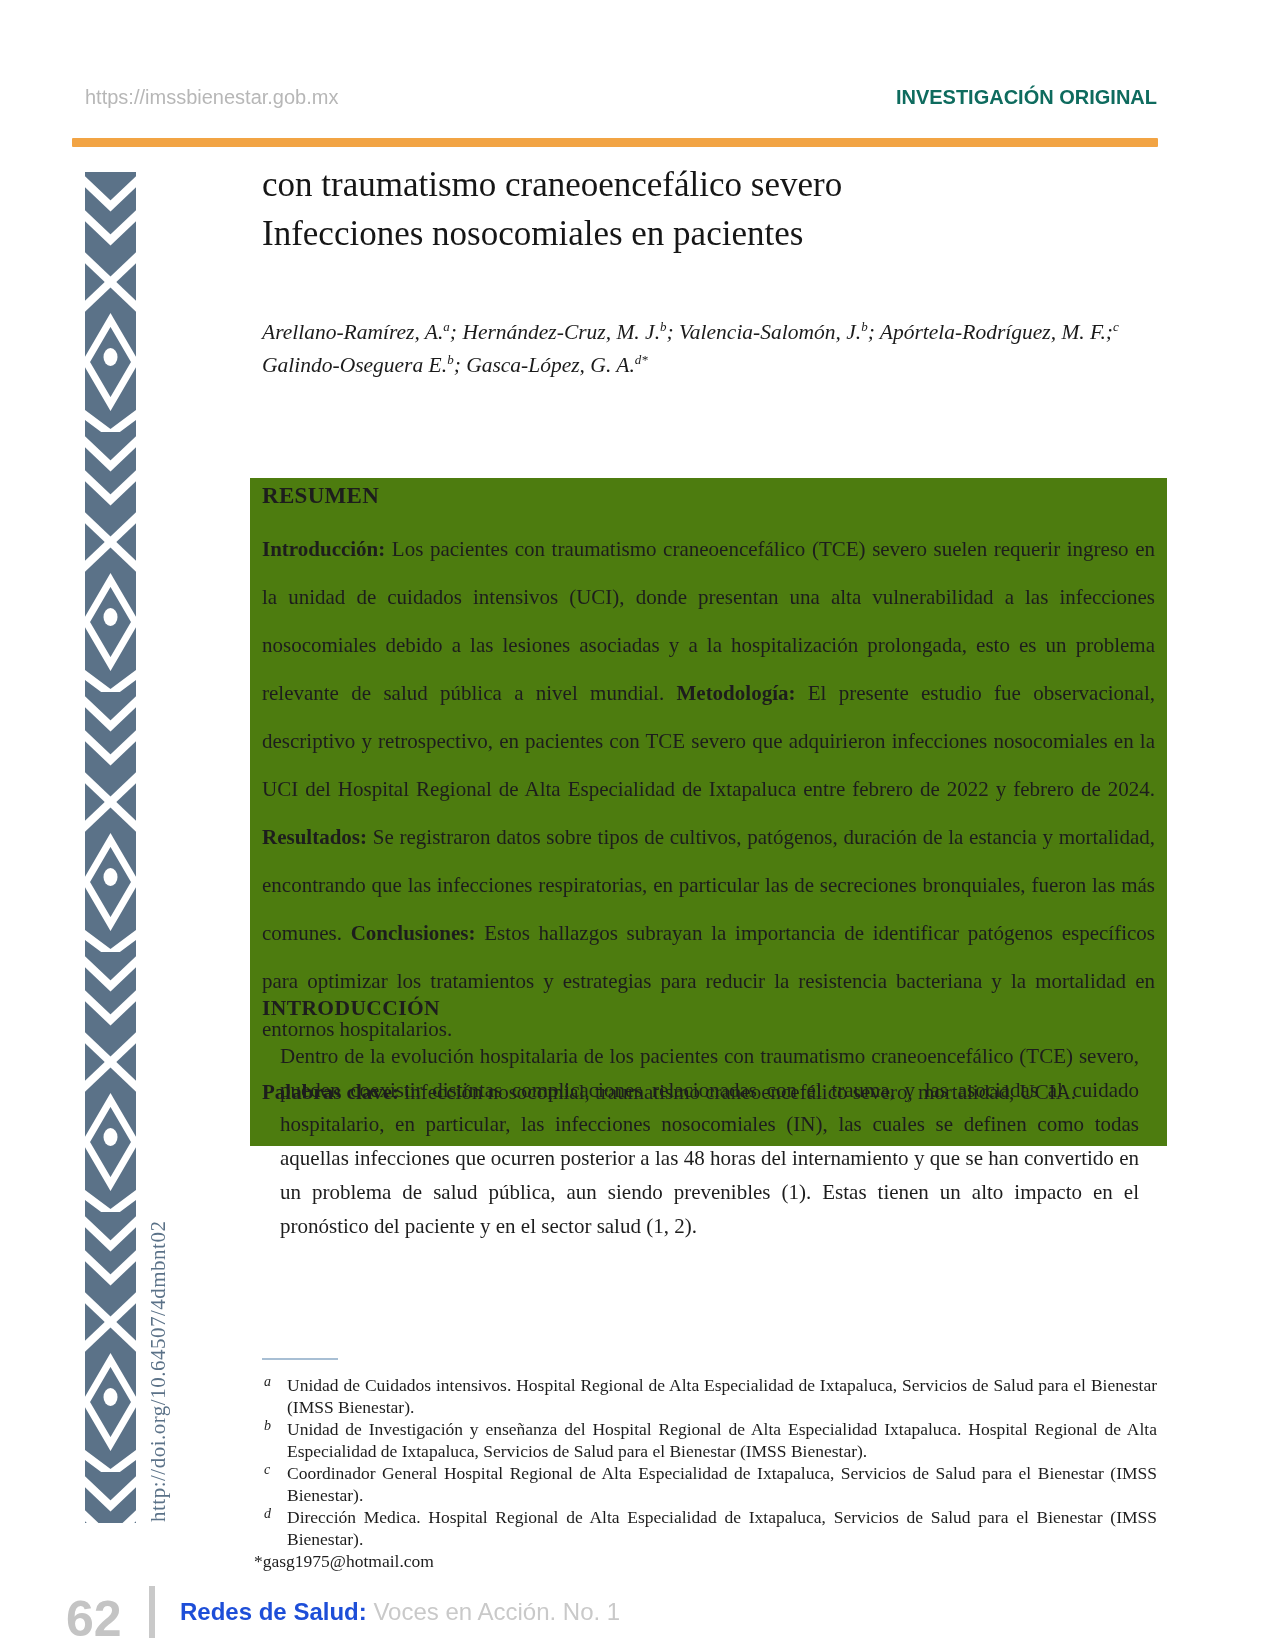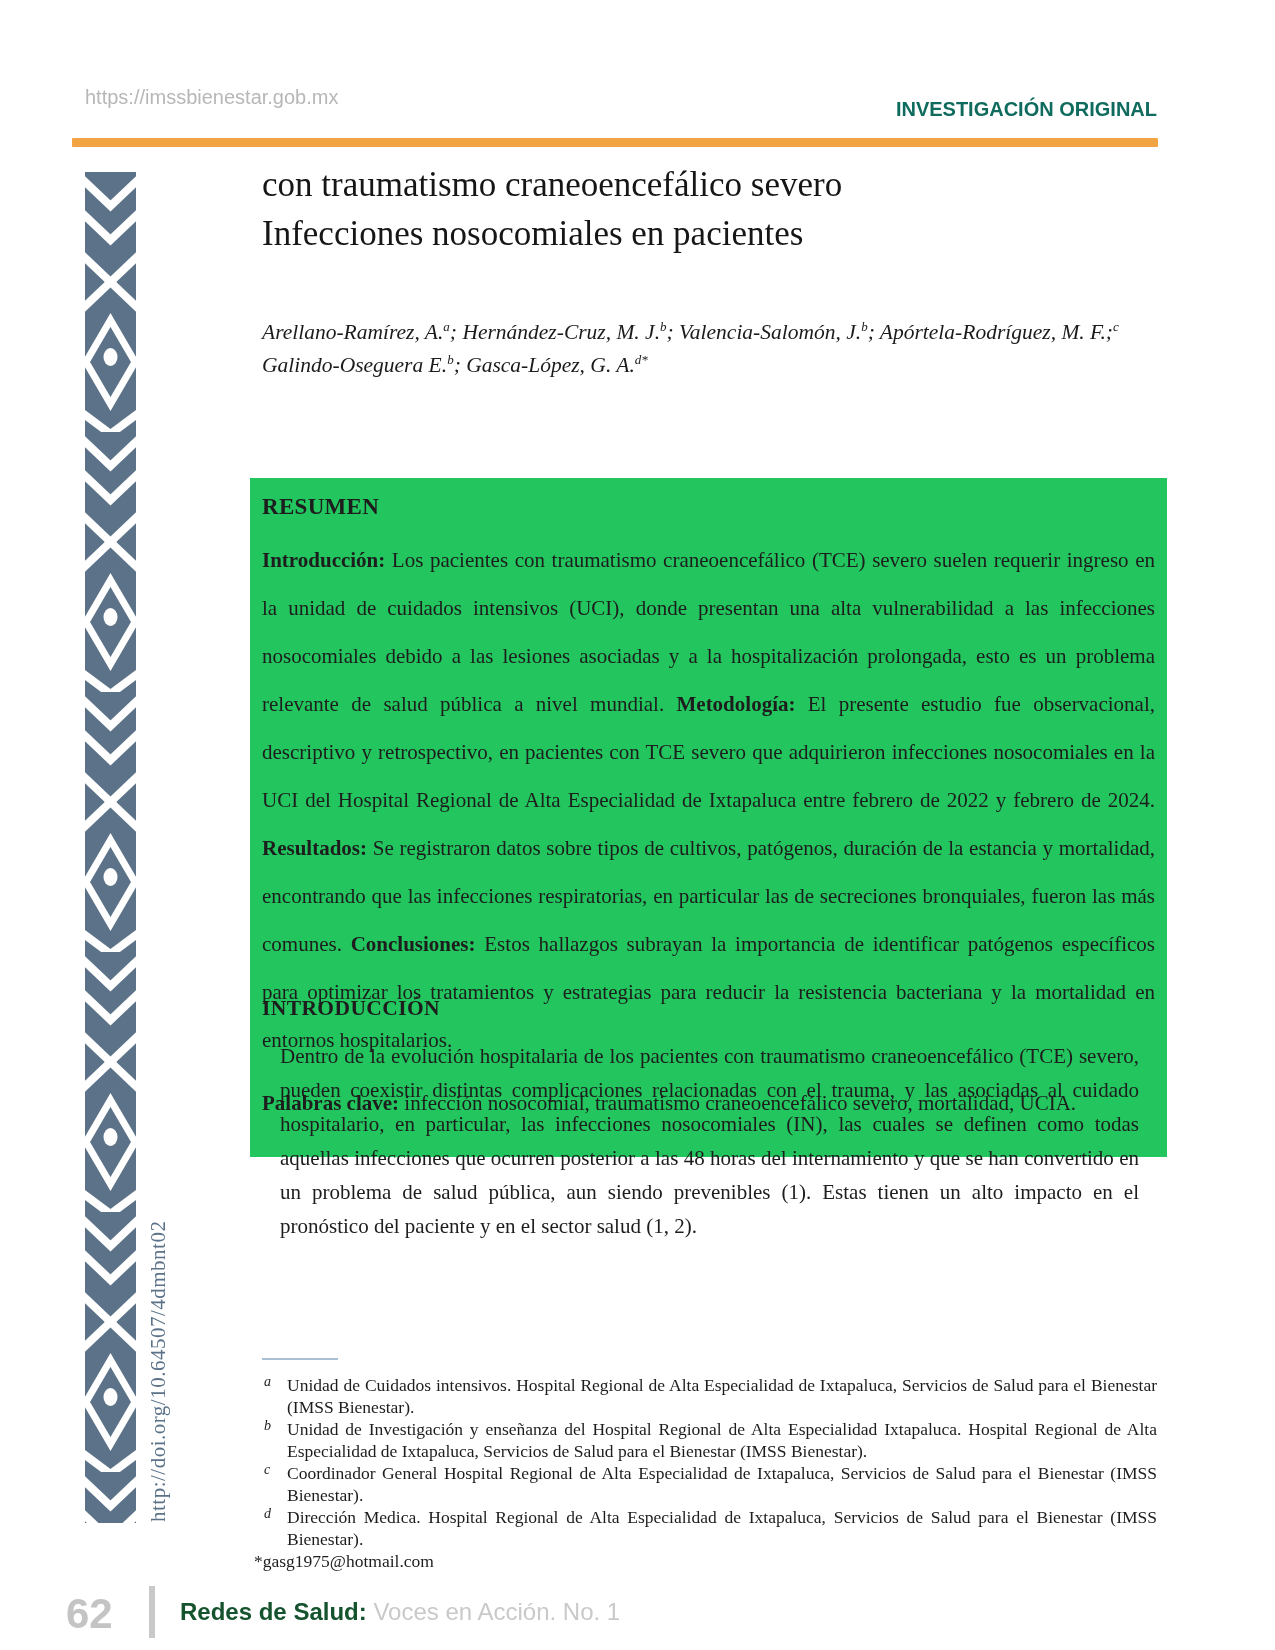--- a/index.html
+++ b/index.html
@@ -13,21 +13,21 @@
     color:#1d1d1d;
     border-radius:22px;
   }
   
   .header-url{
     position:absolute;left:85px;top:86px;
     font-family:"Liberation Sans","DejaVu Sans",sans-serif;
     font-size:20px;color:#b7b7b7;
   }
   .header-label{
-    position:absolute;right:118px;top:98px;
+    position:absolute;right:118px;top:86px;
     font-family:"Liberation Sans","DejaVu Sans",sans-serif;
     font-size:20px;font-weight:bold;color:#0e6b5e;
   }
   .header-rule{
     position:absolute;left:72px;top:138px;
     width:1086px;height:9px;background:#f2a444;border-radius:1px;
   }
   
   .band{position:absolute;left:85px;top:172px;width:51px;height:1351px;}
   
@@ -43,22 +43,22 @@
     font-size:35px;line-height:49px;color:#161616;
   }
   .authors{
     position:absolute;left:262px;top:316px;width:900px;
     font-style:italic;font-size:21.5px;line-height:33px;color:#1b1b1b;
   }
   .authors sup{font-size:13px;line-height:0;}
   
   .resumen-box{
     position:absolute;left:250px;top:478px;width:893px;
-    background:#22c55e;
-    padding:16px 12px 30px 12px;
+    background:#4d7c0f;
+    padding:5px 12px 30px 12px;
   }
   .resumen-heading{
     font-weight:bold;font-size:23px;letter-spacing:0.3px;margin:0 0 16px 0;
   }
   .resumen-body,.resumen-keywords{
     font-size:21px;line-height:48px;text-align:justify;margin:0;
   }
   .resumen-keywords{margin-top:15px;}
   
   .intro{position:absolute;left:262px;top:996px;width:895px;}
@@ -81,31 +81,31 @@
     position:absolute;left:2px;top:-3px;
     font-style:italic;font-size:14px;
   }
   .contact-email{
     margin-left:-8px;font-size:17.5px;line-height:22px;
   }
   
   .footer-pagenum{
     position:absolute;left:66px;top:1590px;
     font-family:"Liberation Sans","DejaVu Sans",sans-serif;
-    font-size:42px;font-weight:bold;color:#c4c4c4;
+    font-size:50px;font-weight:bold;color:#c4c4c4;
   }
   .footer-bar{
     position:absolute;left:149px;top:1586px;width:6px;height:52px;background:#c9c9c9;
   }
   .footer-journal{
     position:absolute;left:180px;top:1598px;
     font-family:"Liberation Sans","DejaVu Sans",sans-serif;
     font-size:24px;color:#c9c9c9;
   }
-  .footer-journal b{color:#14532d;}
+  .footer-journal b{color:#1d4ed8;}
 </style>
 </head>
 <body>
 
 <div class="page">
 
   <div class="header-url">https://imssbienestar.gob.mx</div>
   <div class="header-label">INVESTIGACIÓN ORIGINAL</div>
   <div class="header-rule"></div>
 

